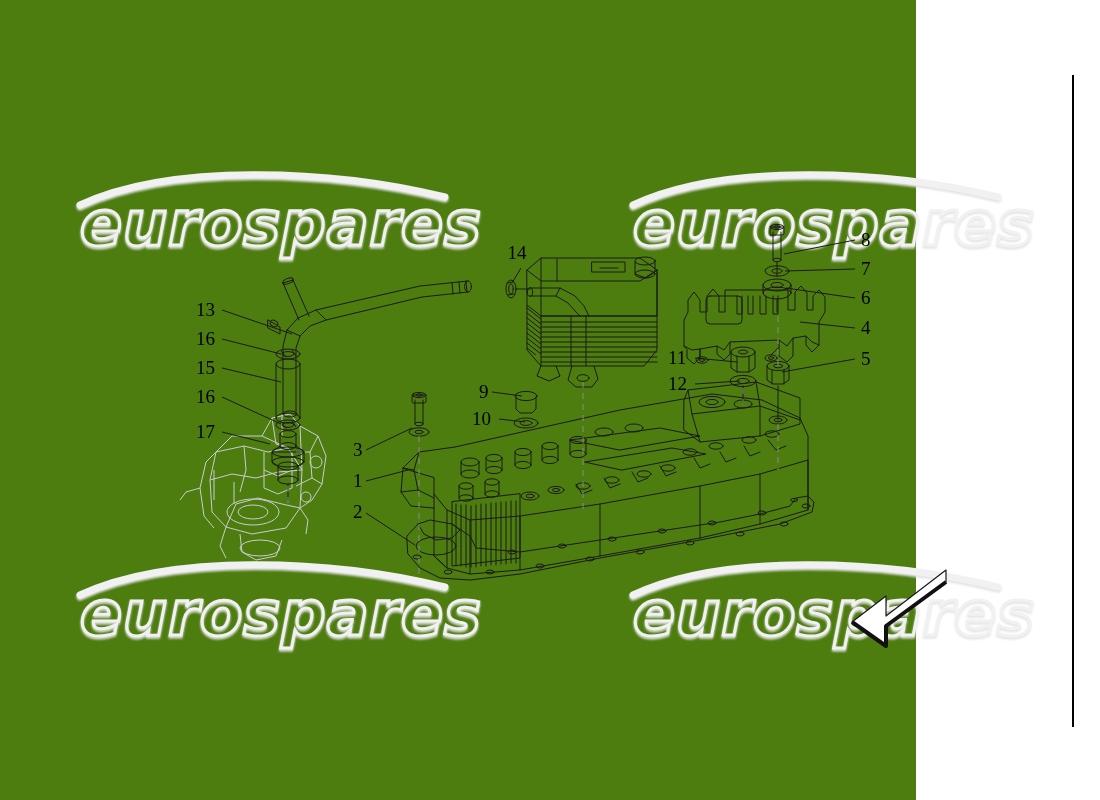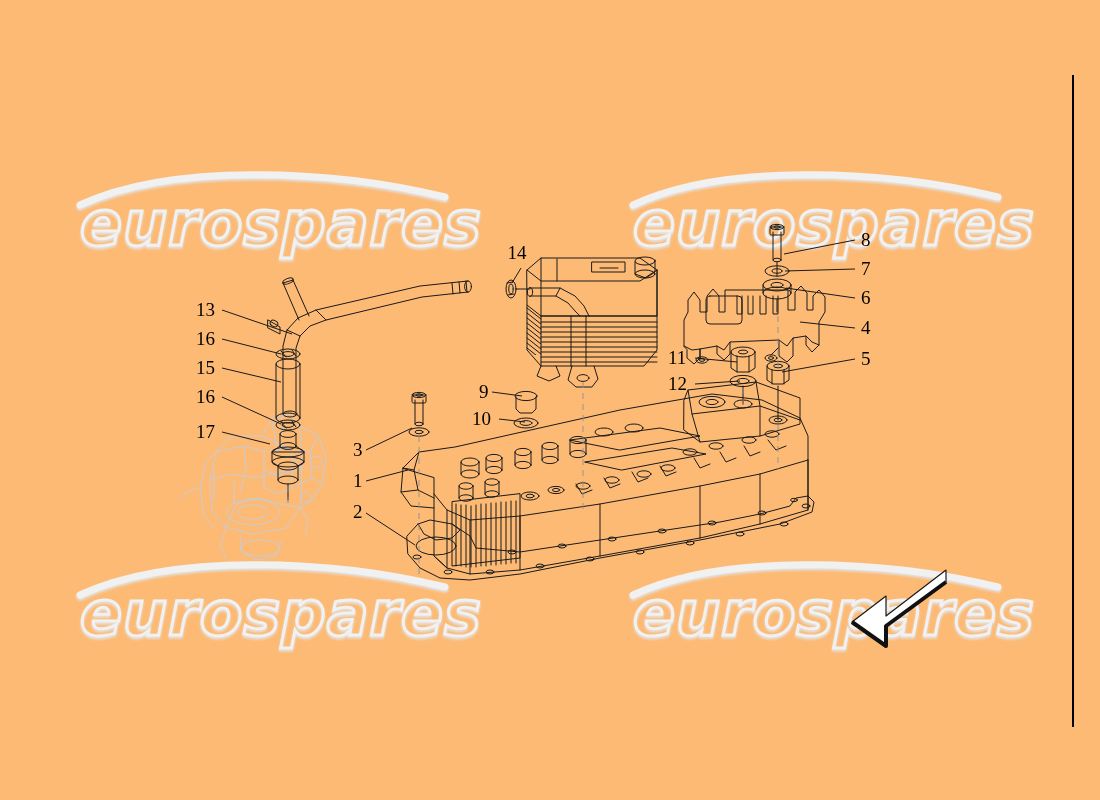--- a/index.html
+++ b/index.html
@@ -1,19 +1,19 @@
 <!DOCTYPE html>
 <html><head>
 <meta charset="utf-8">
 <title>Parts Diagram</title>
 <style>
   html,body{margin:0;padding:0;background:#fff;}
   body{width:1100px;height:800px;overflow:hidden;
        font-family:"Liberation Serif",serif;}
-  #stage{position:relative;width:1100px;height:800px;background:#fdba74;}
+  #stage{position:relative;width:916px;height:800px;background:#4d7c0f;}
   #stage svg{position:absolute;left:0;top:0;}
   .lbl{font-family:"Liberation Serif",serif;font-size:19px;fill:#000;}
 </style>
 </head>
 <body>
 
 <div id="stage">
 
 <svg id="wm" width="1100" height="800">
       <defs>

